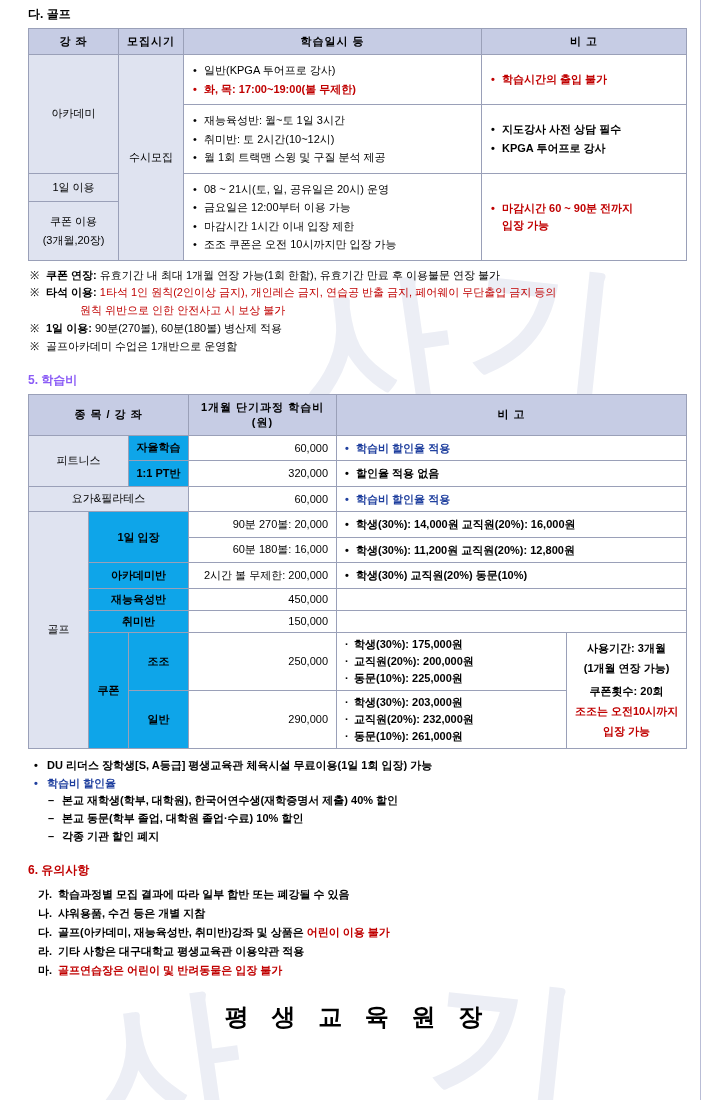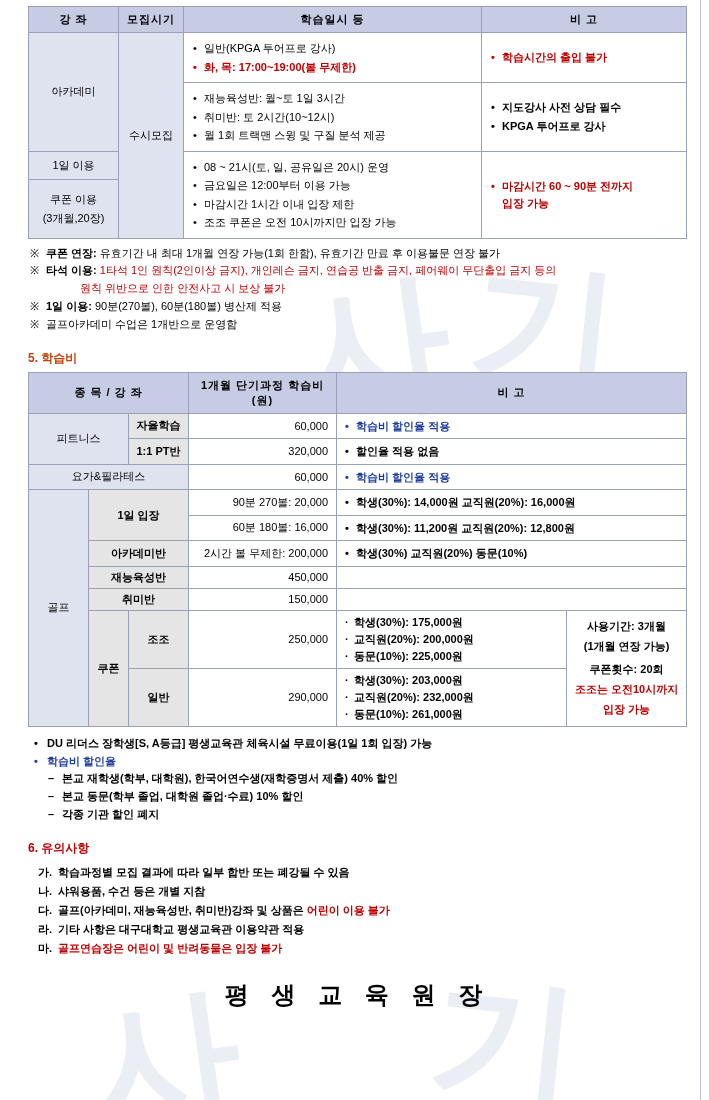--- a/index.html
+++ b/index.html
@@ -36,21 +36,21 @@
     position: relative;
     padding: 6px 22px 0 28px;
     box-sizing: border-box;
     z-index: 2;
   }
   .sec-title {
     font-weight: bold;
     font-size: 12px;
     margin: 0 0 5px 0;
   }
-  .sec-title.blue { color: #c2410c; }
+  .sec-title.blue { color: #8b5cf6; }
   .sec-title.red { color: #c00000; }
   .sec-num { margin-top: 16px; }
 
   table {
     border-collapse: collapse;
     width: 658px;
     table-layout: fixed;
   }
   table td, table th {
     border: 1px solid #9aa0b8;
@@ -64,21 +64,21 @@
     text-align: center;
     letter-spacing: 1px;
     padding: 5px 4px;
   }
   td.hdr {
     background: #dfe3f0;
     font-weight: normal;
     text-align: center;
   }
   td.hdr2 {
-    background: #e5e5e5;
+    background: #0ea5e9;
     font-weight: bold;
     text-align: center;
   }
   td.center { text-align: center; }
   td.right { text-align: right; padding-right: 8px; }
   ul.bl {
     margin: 0;
     padding: 0 0 0 14px;
     list-style: none;
   }
@@ -201,20 +201,21 @@
 
   <div class="wm" style="left:300px; top:270px; transform:rotate(-8deg);">사</div>
   <div class="wm" style="left:470px; top:255px; transform:rotate(6deg);">기</div>
   <div class="wm" style="left:90px; top:985px; transform:rotate(-8deg);">사</div>
   <div class="wm" style="left:430px; top:970px; transform:rotate(6deg);">기</div>
 
   <div class="edge-rule"></div>
 
   <div class="content">
 
+    <div class="sec-title">다. 골프</div>
 
     <table>
       <colgroup>
         <col style="width:90px">
         <col style="width:65px">
         <col style="width:298px">
         <col style="width:205px">
       </colgroup>
       <thead>
         <tr>

